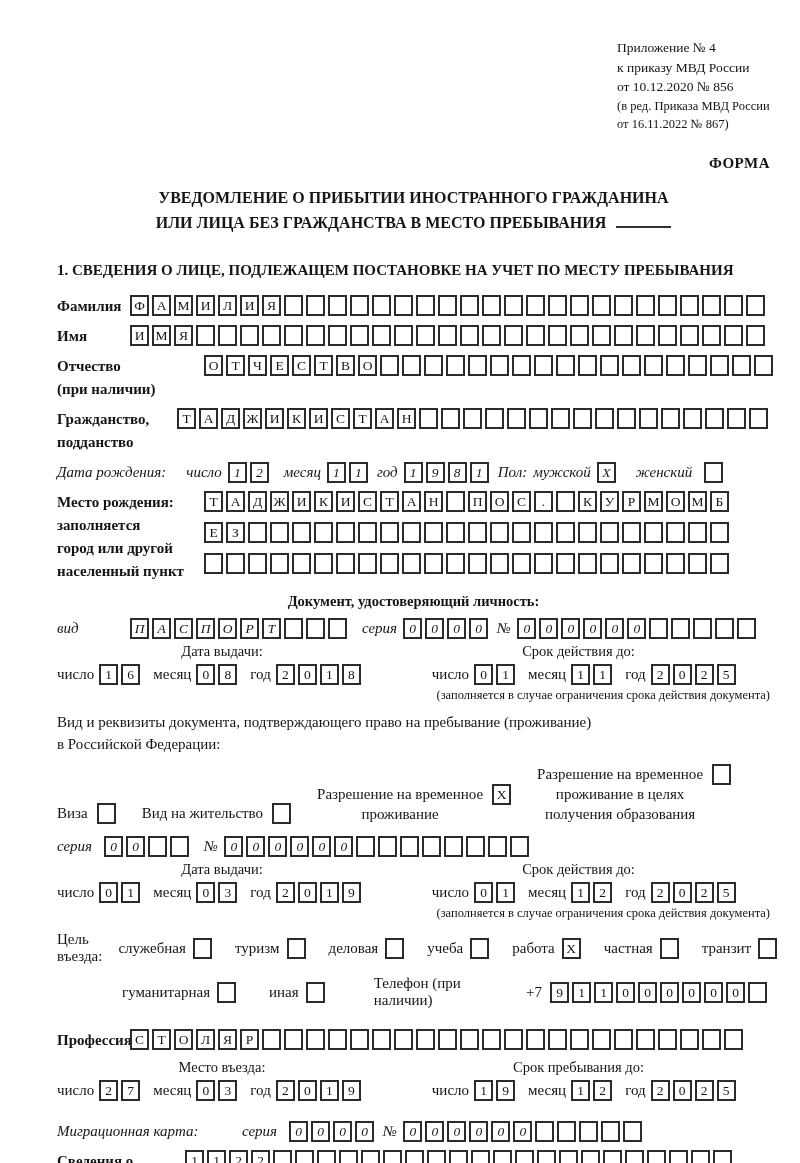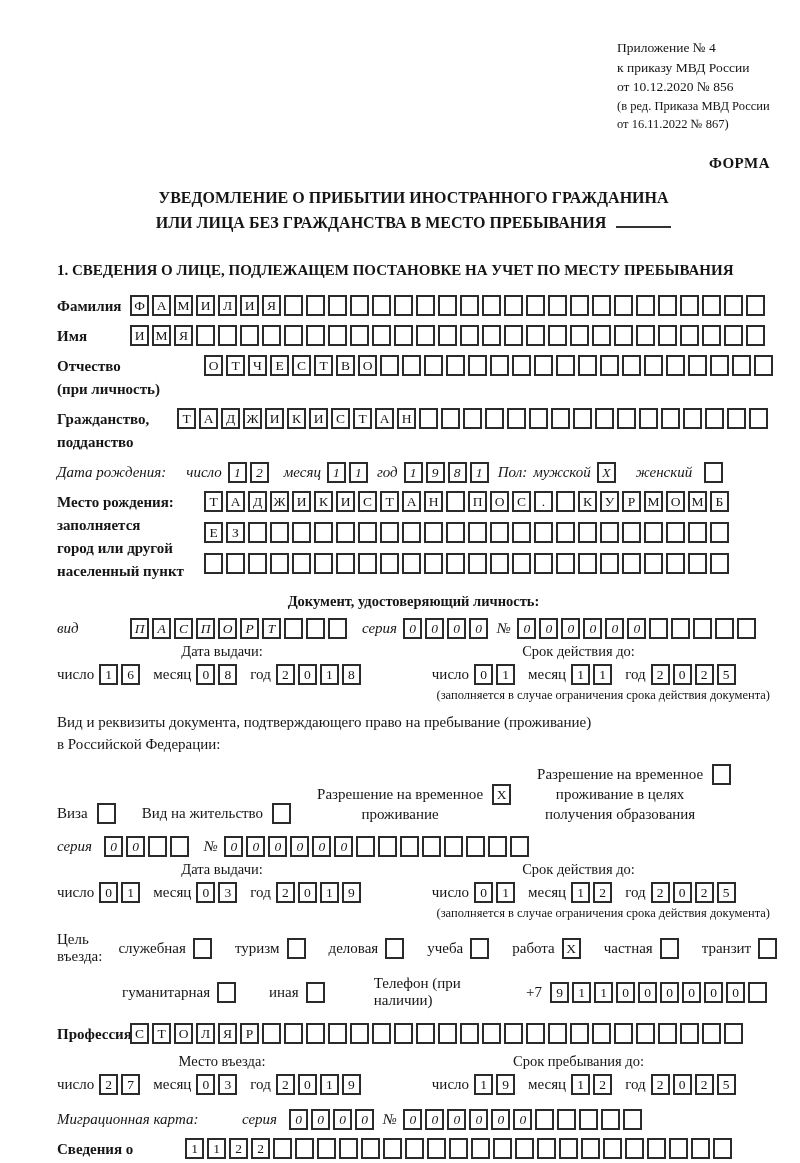--- a/index.html
+++ b/index.html
@@ -51,21 +51,21 @@
   .chkitem .clab{margin-right:9px;line-height:1.35;}
   .clab.center{text-align:center;}
   .chk .cell{margin-right:0;}
 
   .purpose{display:flex;align-items:center;font-size:15px;margin-top:10px;}
   .purpose .pitem{display:flex;align-items:center;margin-right:9px;}
   .purpose .pitem span{margin-right:7px;}
   .indent65{margin-left:65px;}
   .phone{display:flex;align-items:center;}
   .phone .plab{margin:0 18px 0 26px;}
-  .phone .pfx{margin-right:8px;} .mt8{margin-top:8px;} .mt10{margin-top:14px;} .mt12{margin-top:12px;}
+  .phone .pfx{margin-right:8px;} .mt8{margin-top:8px;} .mt10{margin-top:20px;} .mt12{margin-top:12px;}
 </style>
 </head>
 <body>
 
 <div class="page">
 
   <div class="hdr">
     <div>Приложение № 4</div>
     <div>к приказу МВД России</div>
     <div>от 10.12.2020 № 856</div>
@@ -87,21 +87,21 @@
   </div>
 
   <div class="row">
     <span class="lbl w73">Имя</span>
     <span class="cells"><span class="cell">И</span><span class="cell">М</span><span class="cell">Я</span><span class="cell"></span><span class="cell"></span><span class="cell"></span><span class="cell"></span><span class="cell"></span><span class="cell"></span><span class="cell"></span><span class="cell"></span><span class="cell"></span><span class="cell"></span><span class="cell"></span><span class="cell"></span><span class="cell"></span><span class="cell"></span><span class="cell"></span><span class="cell"></span><span class="cell"></span><span class="cell"></span><span class="cell"></span><span class="cell"></span><span class="cell"></span><span class="cell"></span><span class="cell"></span><span class="cell"></span><span class="cell"></span><span class="cell"></span></span>
   </div>
 
   <div class="row">
     <span class="lbl w147">
       <span class="sub">Отчество</span>
-      <span class="sub">(при личность)</span>
+      <span class="sub">(при наличии)</span>
     </span>
     <span class="cells"><span class="cell">О</span><span class="cell">Т</span><span class="cell">Ч</span><span class="cell">Е</span><span class="cell">С</span><span class="cell">Т</span><span class="cell">В</span><span class="cell">О</span><span class="cell"></span><span class="cell"></span><span class="cell"></span><span class="cell"></span><span class="cell"></span><span class="cell"></span><span class="cell"></span><span class="cell"></span><span class="cell"></span><span class="cell"></span><span class="cell"></span><span class="cell"></span><span class="cell"></span><span class="cell"></span><span class="cell"></span><span class="cell"></span><span class="cell"></span><span class="cell"></span></span>
   </div>
 
   <div class="row">
     <span class="lbl w120">
       <span class="sub">Гражданство,</span>
       <span class="sub">подданство</span>
     </span>
     <span class="cells"><span class="cell">Т</span><span class="cell">А</span><span class="cell">Д</span><span class="cell">Ж</span><span class="cell">И</span><span class="cell">К</span><span class="cell">И</span><span class="cell">С</span><span class="cell">Т</span><span class="cell">А</span><span class="cell">Н</span><span class="cell"></span><span class="cell"></span><span class="cell"></span><span class="cell"></span><span class="cell"></span><span class="cell"></span><span class="cell"></span><span class="cell"></span><span class="cell"></span><span class="cell"></span><span class="cell"></span><span class="cell"></span><span class="cell"></span><span class="cell"></span><span class="cell"></span><span class="cell"></span></span>

